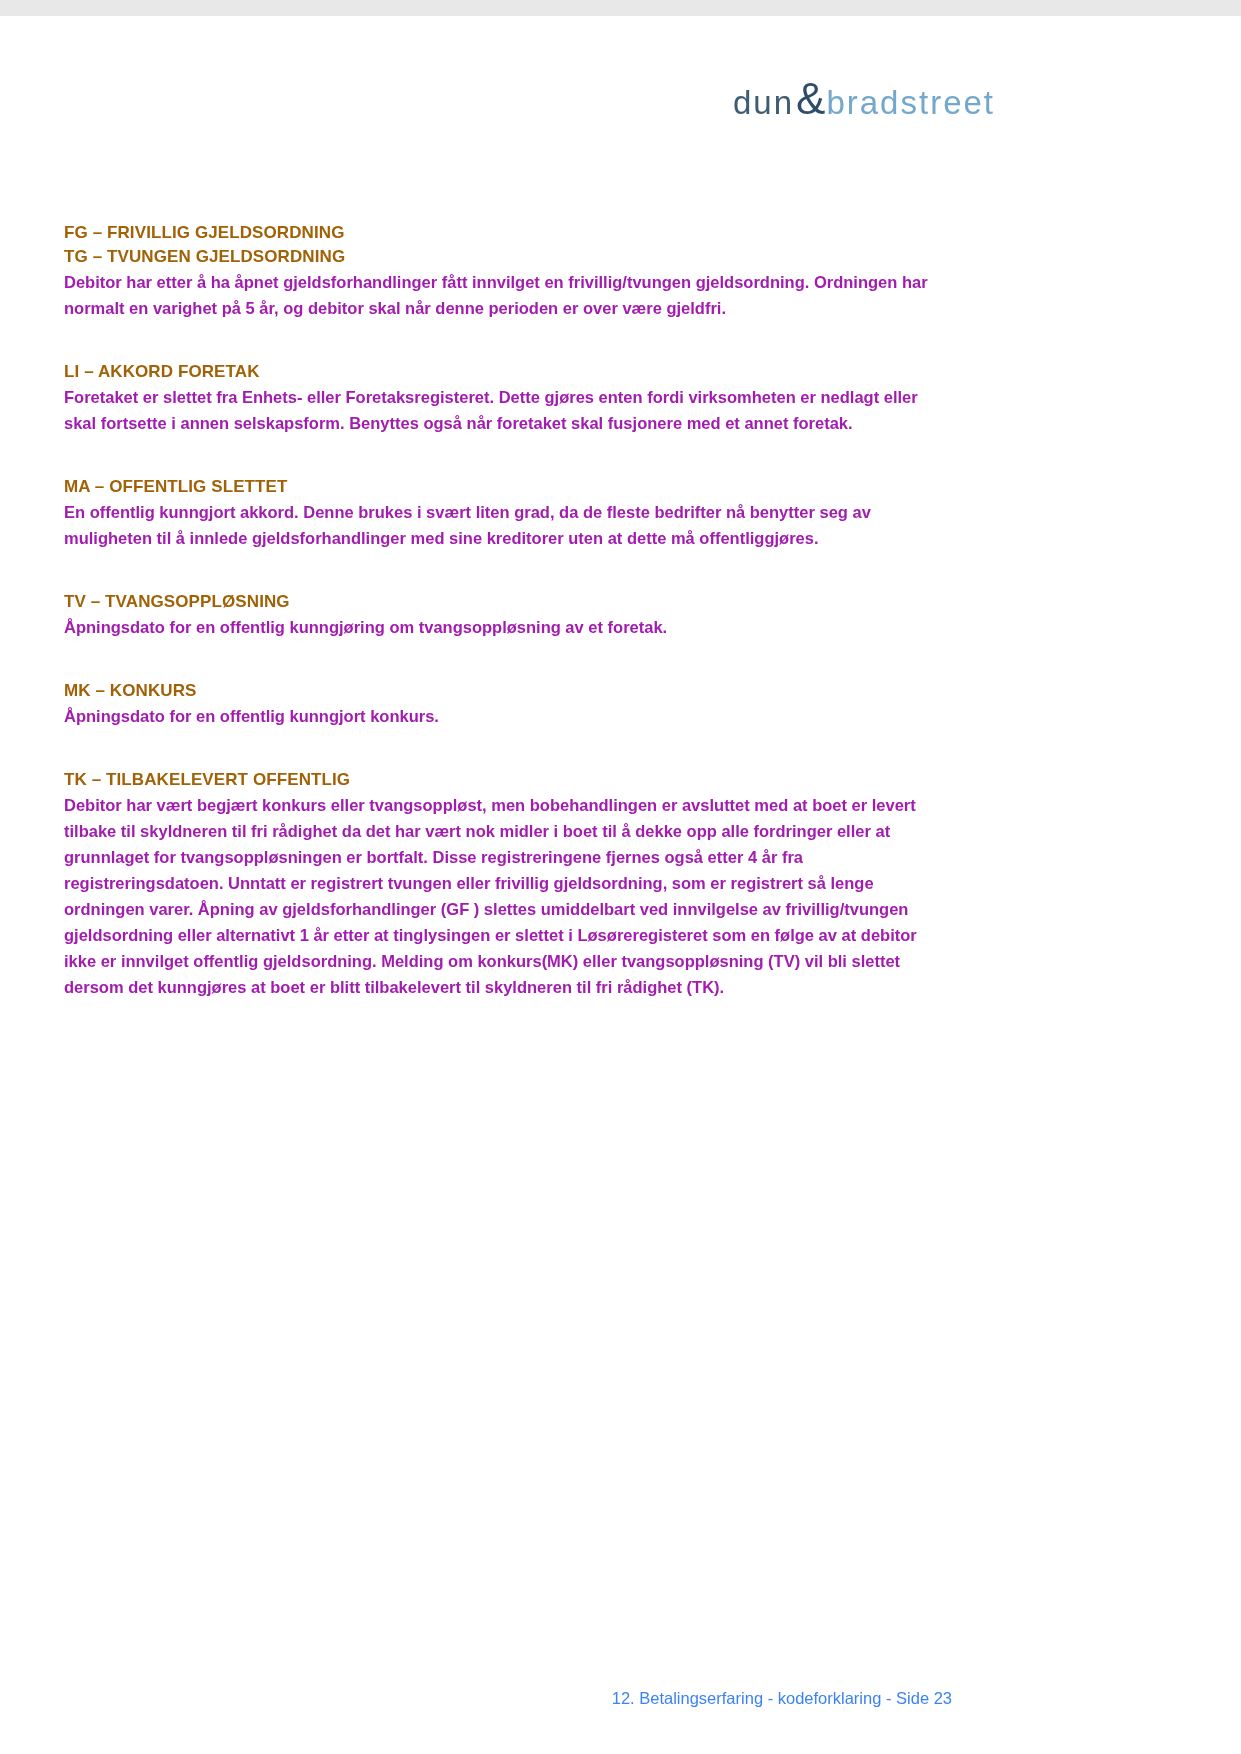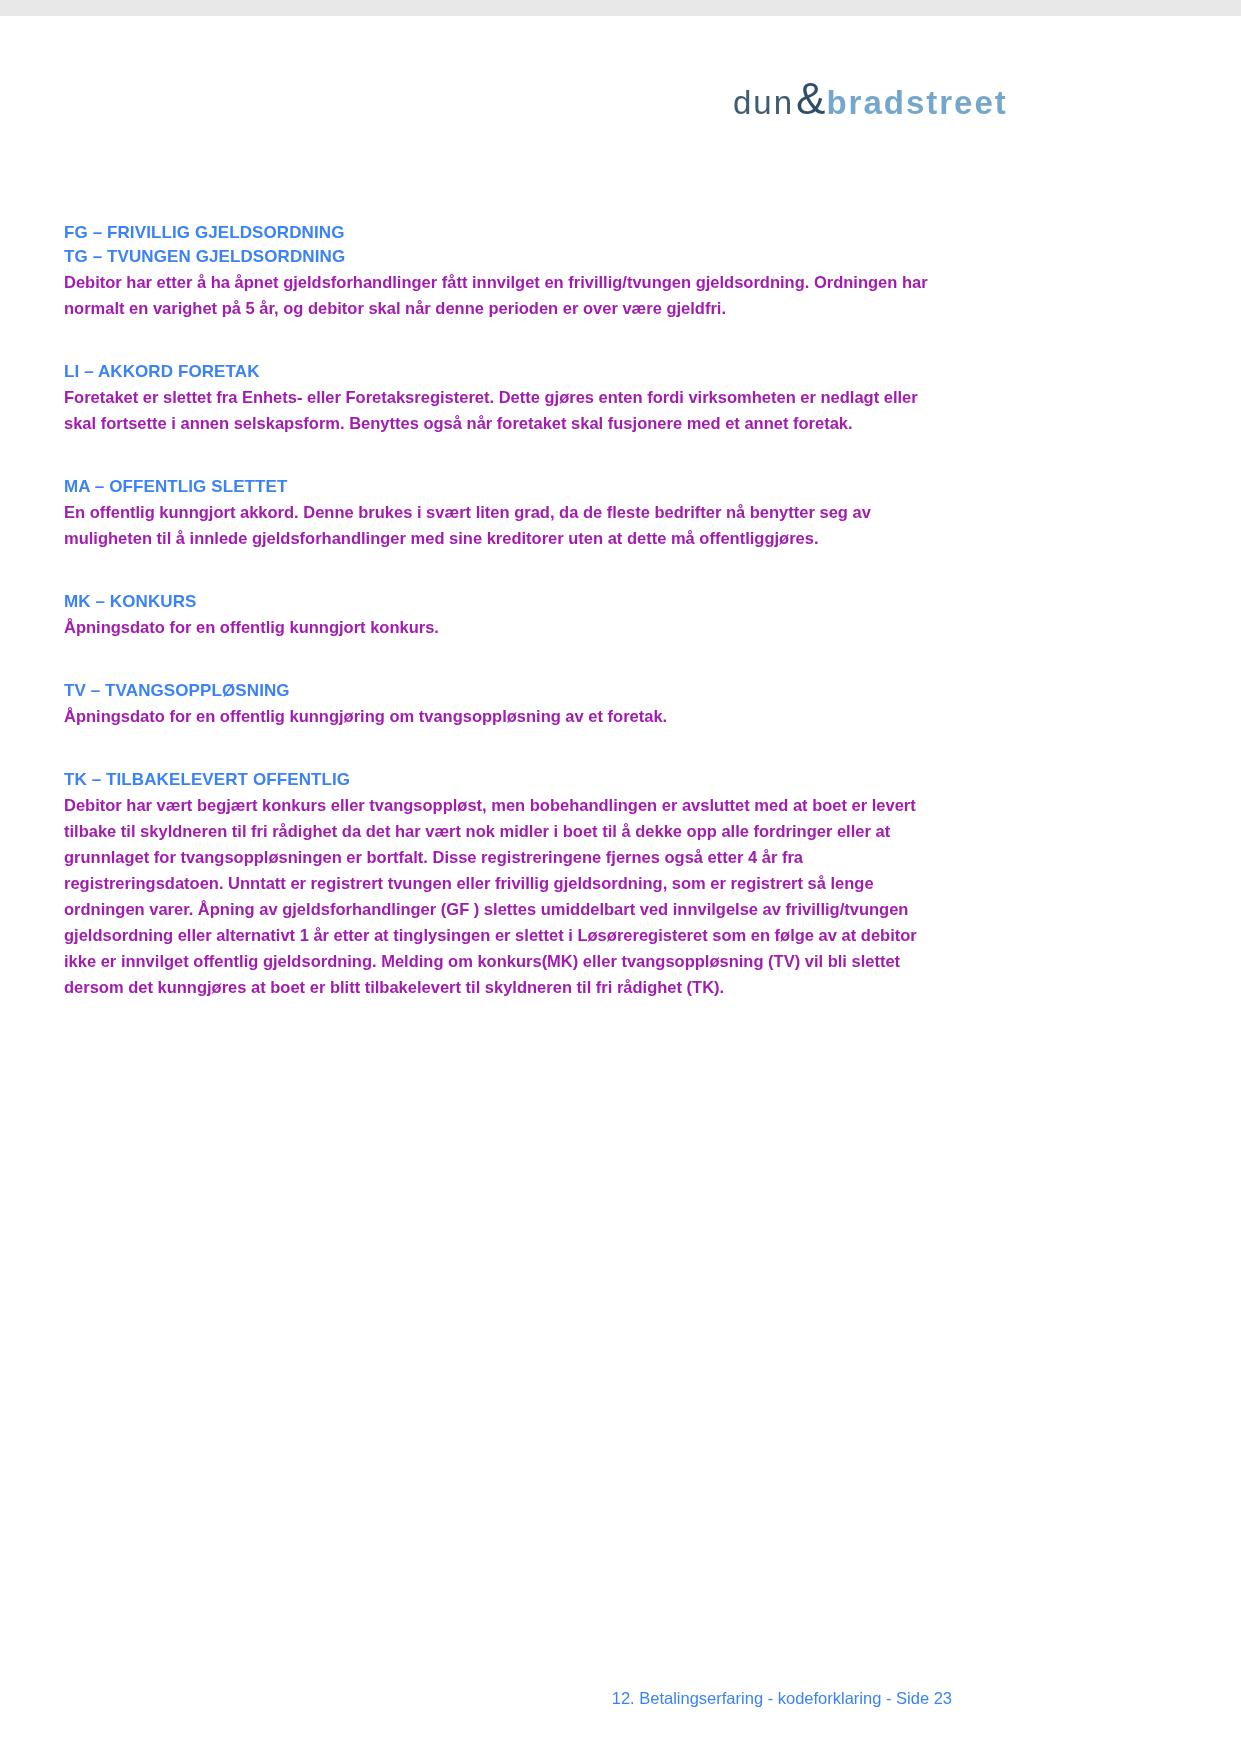--- a/index.html
+++ b/index.html
@@ -36,39 +36,39 @@
   }
   .logo .amp {
     font-size: 44px;
     font-weight: 400;
     color: #2f4d68;
     margin: -8px 1px 0 2px;
     line-height: 1;
   }
   .logo .bradstreet {
     font-size: 33px;
-    font-weight: 700;
+    font-weight: 400;
     letter-spacing: 2px;
     color: #74a7cb;
   }
   .content {
     position: absolute;
     top: 205px;
     left: 64px;
     width: 888px;
   }
   .section {
     margin: 0 0 39px 0;
   }
   .section h2 {
     margin: 0;
     font-size: 17px;
     font-weight: bold;
     line-height: 24px;
-    color: #3b82f6;
+    color: #a16207;
     letter-spacing: 0.1px;
   }
   .section p {
     margin: 0;
     font-size: 16.5px;
     line-height: 26px;
     color: #a21caf;
     font-weight: bold;
   }
   .footer {
@@ -104,27 +104,27 @@
       <h2>LI – AKKORD FORETAK</h2>
       <p>Foretaket er slettet fra Enhets- eller Foretaksregisteret. Dette gjøres enten fordi virksomheten er nedlagt eller skal fortsette i annen selskapsform. Benyttes også når foretaket skal fusjonere med et annet foretak.</p>
     </div>
 
     <div class="section">
       <h2>MA – OFFENTLIG SLETTET</h2>
       <p>En offentlig kunngjort akkord. Denne brukes i svært liten grad, da de fleste bedrifter nå benytter seg av muligheten til å innlede gjeldsforhandlinger med sine kreditorer uten at dette må offentliggjøres.</p>
     </div>
 
     <div class="section">
-      <h2>MK – KONKURS</h2>
-      <p>Åpningsdato for en offentlig kunngjort konkurs.</p>
+      <h2>TV – TVANGSOPPLØSNING</h2>
+      <p>Åpningsdato for en offentlig kunngjøring om tvangsoppløsning av et foretak.</p>
     </div>
 
     <div class="section">
-      <h2>TV – TVANGSOPPLØSNING</h2>
-      <p>Åpningsdato for en offentlig kunngjøring om tvangsoppløsning av et foretak.</p>
+      <h2>MK – KONKURS</h2>
+      <p>Åpningsdato for en offentlig kunngjort konkurs.</p>
     </div>
 
     <div class="section">
       <h2>TK – TILBAKELEVERT OFFENTLIG</h2>
       <p>Debitor har vært begjært konkurs eller tvangsoppløst, men bobehandlingen er avsluttet med at boet er levert tilbake til skyldneren til fri rådighet da det har vært nok midler i boet til å dekke opp alle fordringer eller at grunnlaget for tvangsoppløsningen er bortfalt. Disse registreringene fjernes også etter 4 år fra registreringsdatoen. Unntatt er registrert tvungen eller frivillig gjeldsordning, som er registrert så lenge ordningen varer. Åpning av gjeldsforhandlinger (GF ) slettes umiddelbart ved innvilgelse av frivillig/tvungen gjeldsordning eller alternativt 1 år etter at tinglysingen er slettet i Løsøreregisteret som en følge av at debitor ikke er innvilget offentlig gjeldsordning. Melding om konkurs(MK) eller tvangsoppløsning (TV) vil bli slettet dersom det kunngjøres at boet er blitt tilbakelevert til skyldneren til fri rådighet (TK).</p>
     </div>
 
   </div>
 
   <div class="footer">12. Betalingserfaring - kodeforklaring - Side 23</div>

